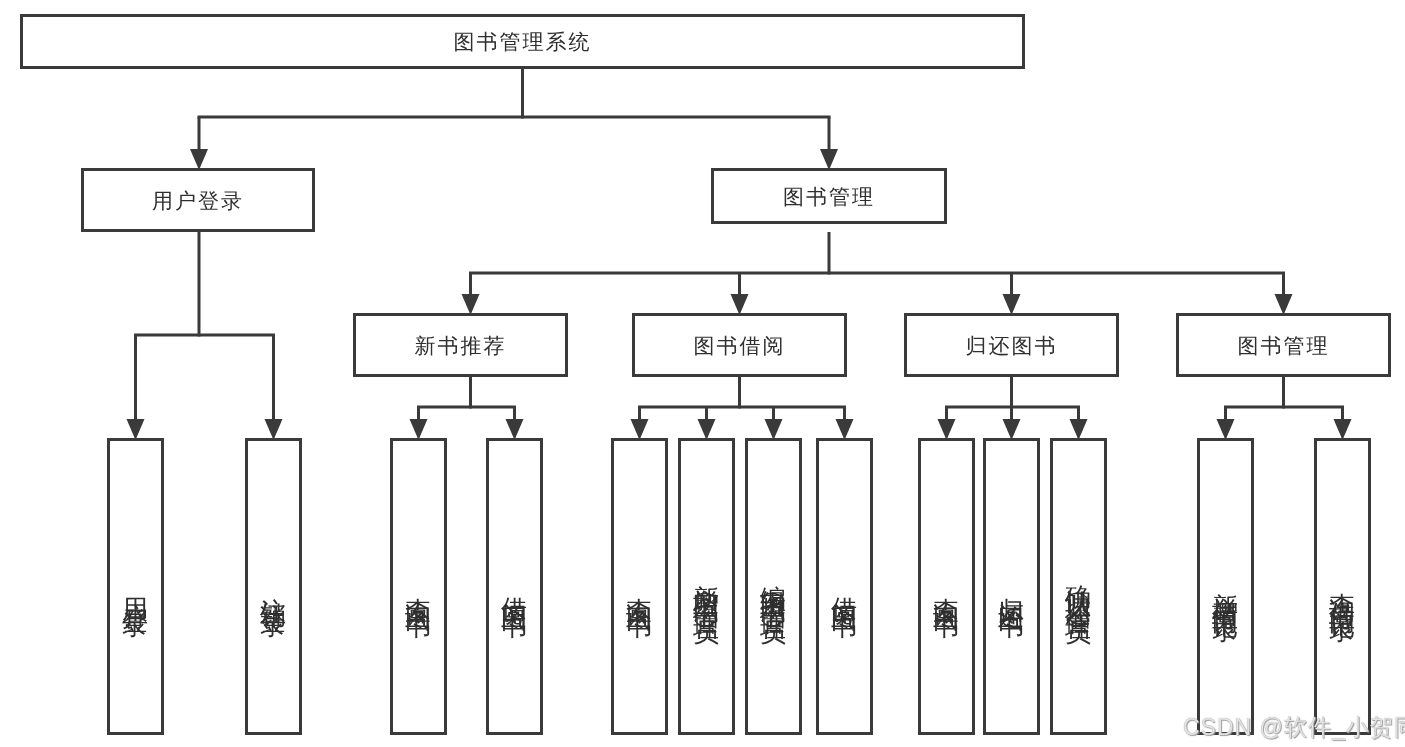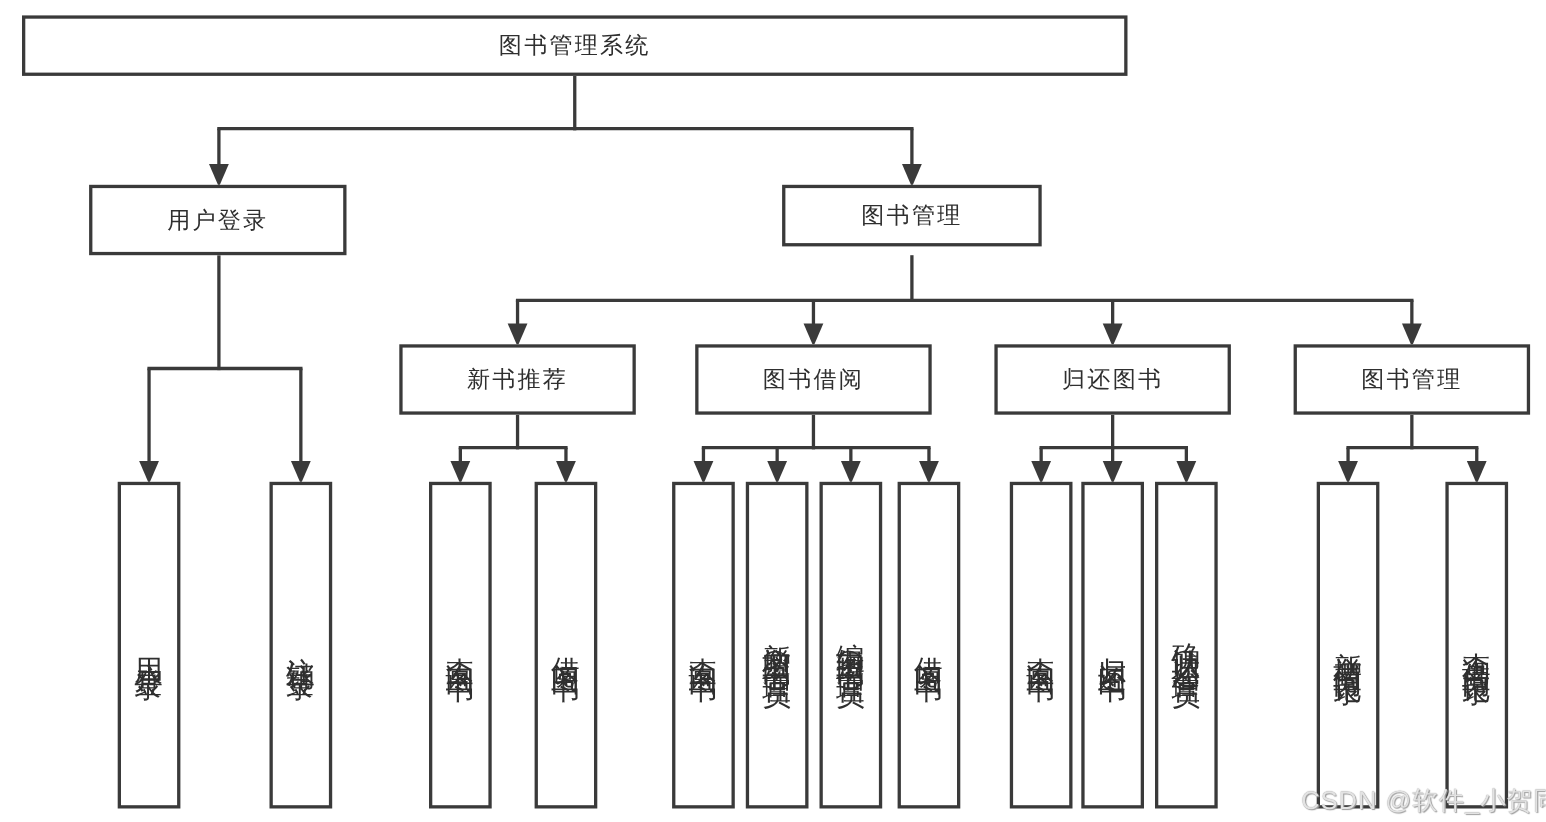--- a/index.html
+++ b/index.html
@@ -30,21 +30,21 @@
   }
   .leaf span{
     writing-mode:vertical-lr;text-orientation:mixed;
     font-size:26px;letter-spacing:5px;line-height:1;
     max-height:283px;
   }
   .root-box{left:20px;top:14px;width:1005px;height:55px;}
   .l2-user{left:81px;top:168px;width:234px;height:64px;}
   .l2-book{left:711px;top:168px;width:236px;height:56px;}
   .l3{top:313px;width:215px;height:64px;}
-  .l3-new{left:363px;}
+  .l3-new{left:353px;}
   .l3-borrow{left:632px;}
   .l3-current{left:904px;}
   .l3-records{left:1176px;}
   .leaf-a1{left:107px;} .leaf-a2{left:245px;}
   .leaf-b1{left:390px;} .leaf-b2{left:486px;}
   .leaf-c1{left:611px;} .leaf-c2{left:678px;} .leaf-c3{left:745px;} .leaf-c4{left:816px;}
   .leaf-d1{left:918px;} .leaf-d2{left:983px;} .leaf-d3{left:1050px;}
   .leaf-e1{left:1197px;} .leaf-e2{left:1314px;}
   .watermark{
     position:absolute;z-index:3;left:1183px;top:712px;

